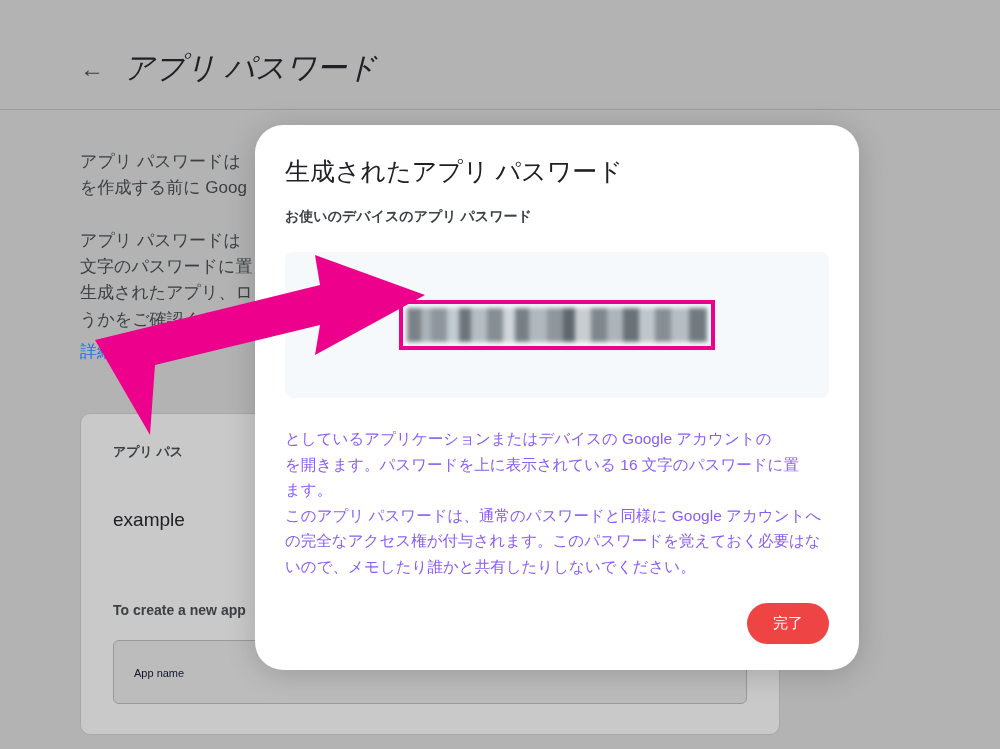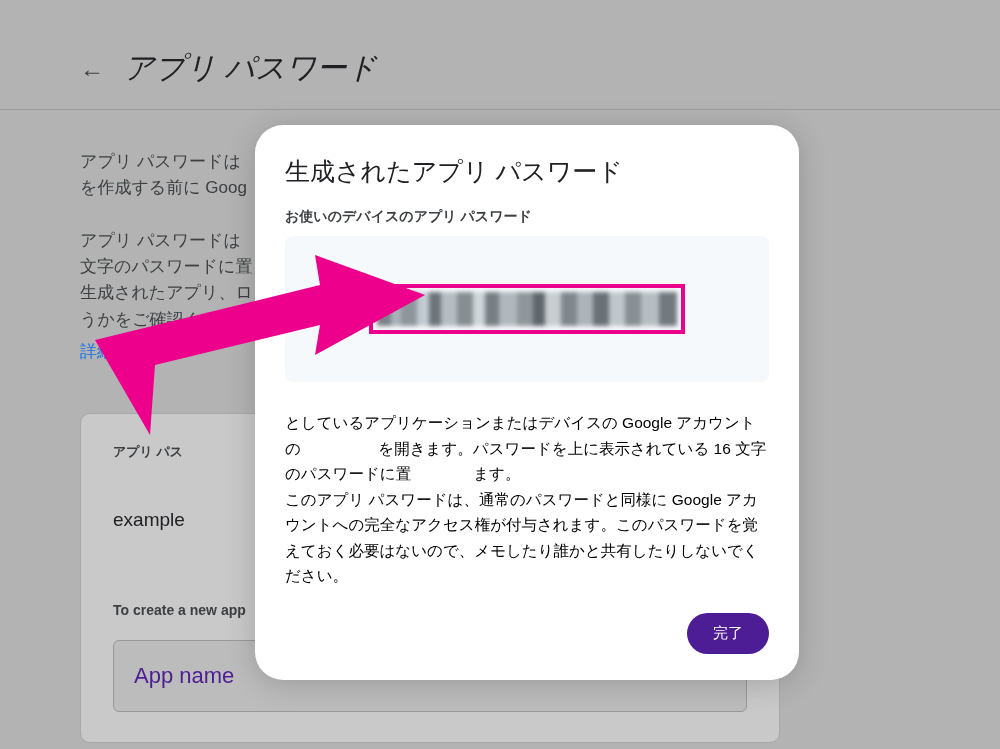--- a/index.html
+++ b/index.html
@@ -78,46 +78,46 @@
       color: #3c4043;
       margin-bottom: 18px;
     }
     .input-wrap {
       background: #bcbcbc;
       border: 1px solid #999;
       border-radius: 6px;
       padding: 18px 20px;
     }
     .input-placeholder {
-      color: #4c1d95;
-      font-size: 22px;
+      color: #0f172a;
+      font-size: 11px;
     }
 
     
     .modal {
       position: absolute;
       top: 125px;
       left: 255px;
-      width: 544px;
+      width: 604px;
       background: #fff;
       border-radius: 28px;
       padding: 30px 30px 26px 30px;
       box-shadow: 0 4px 30px rgba(0,0,0,0.18);
     }
     .modal-title {
       font-size: 25px;
       font-weight: 400;
       color: #202124;
       margin-bottom: 20px;
     }
     .modal-subtitle {
       font-size: 14px;
       font-weight: 600;
       color: #3c4043;
-      margin-bottom: 10px;
+      margin-bottom: 26px;
     }
     .password-box {
       background: #f6f9fc;
       border-radius: 8px;
       height: 146px;
       display: flex;
       align-items: center;
       justify-content: center;
       margin-bottom: 28px;
     }
@@ -139,29 +139,29 @@
           #90979c 140px 156px, #5f676d 156px 168px,
           #c7cdd1 168px 184px, #7f878d 184px 200px,
           #adb4ba 200px 216px, #6a7278 216px 232px,
           #c0c7cc 232px 248px, #888f94 248px 264px,
           #b7bec3 264px 282px, #727a80 282px 300px);
       filter: blur(2px);
     }
     .modal-body {
       font-size: 15.5px;
       line-height: 1.65;
-      color: #000000;
+      color: #8b5cf6;
       margin-bottom: 24px;
     }
     .modal-footer {
       display: flex;
       justify-content: flex-end;
     }
     .done-button {
-      background: #4c1d95;
+      background: #ef4444;
       color: #fff;
       border: none;
       border-radius: 22px;
       padding: 11px 26px;
       font-size: 15px;
       cursor: pointer;
     }
 
     
     .big-arrow {

